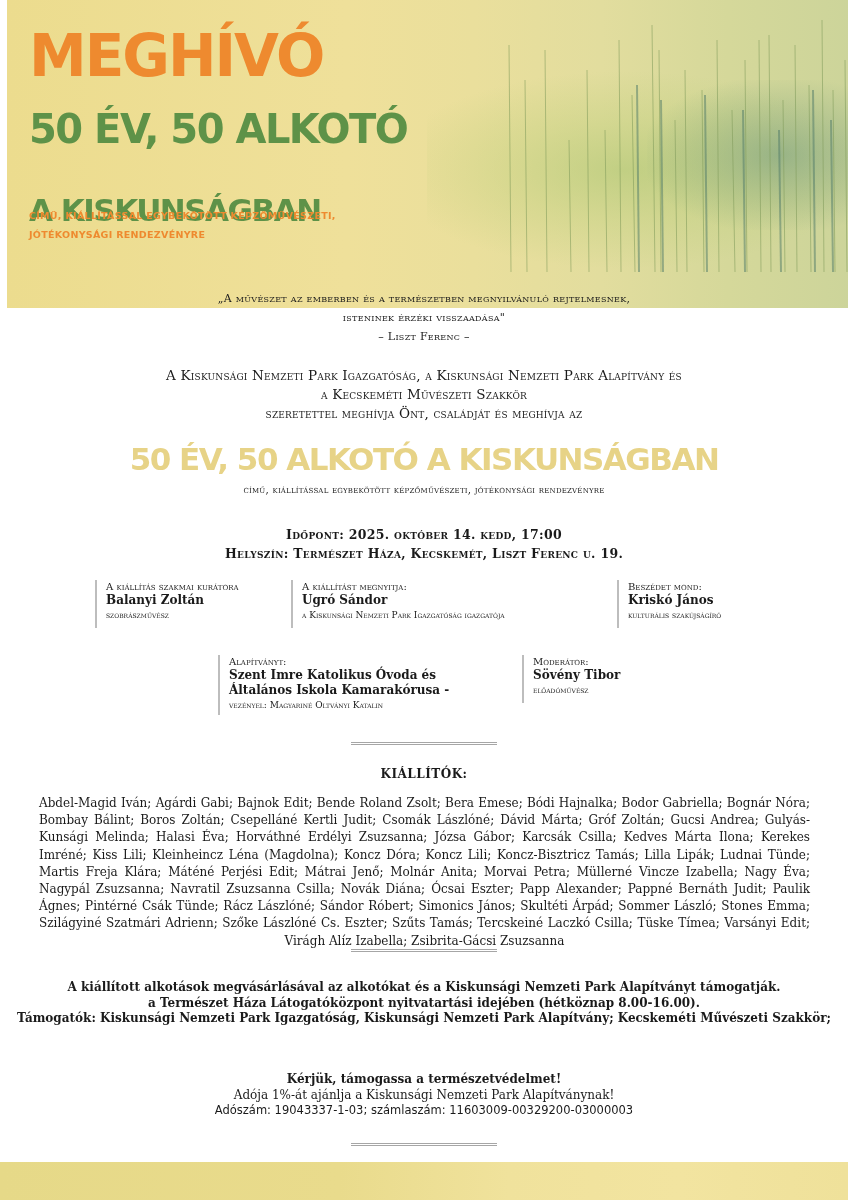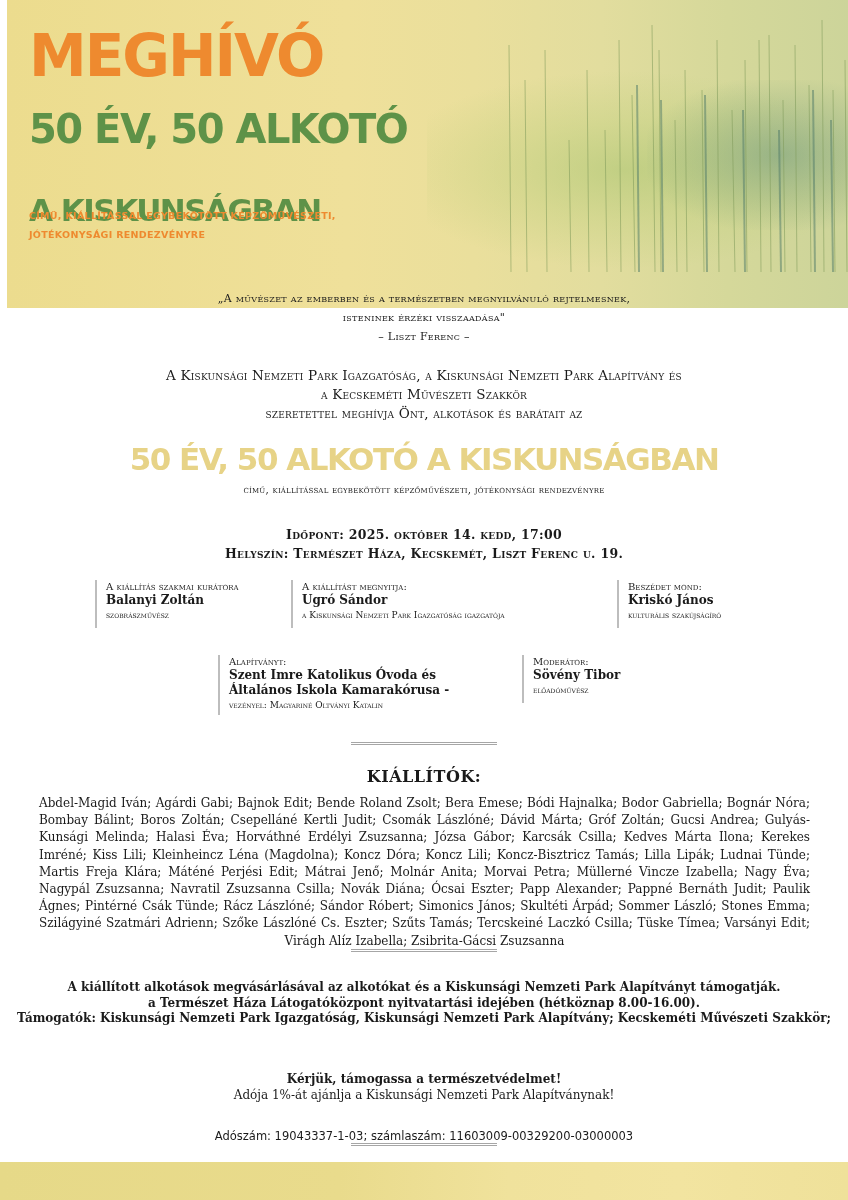--- a/index.html
+++ b/index.html
@@ -58,31 +58,31 @@
   .role { position: absolute; border-left: 2px solid #bdbdbd; padding-left: 9px; }
   .role .r-label { font-size: 10px; line-height: 13px; }
   .role .r-name { font-size: 12px; font-weight: bold; line-height: 15px; }
   .role .r-desc { font-size: 9px; line-height: 14px; }
 
   .divider {
     position: absolute; left: 351px; width: 146px; height: 3px;
     border-top: 1px solid #a6a6a6; border-bottom: 1px solid #a6a6a6;
   }
 
-  .exh-title { top: 767px; font-size: 16px; font-weight: bold; letter-spacing: 0.5px; }
+  .exh-title { top: 767px; font-size: 12px; font-weight: bold; letter-spacing: 0.5px; }
   .exh-list {
     position: absolute; left: 39px; width: 771px; top: 795px;
     font-size: 12px; line-height: 17.2px; text-align: justify; text-align-last: center;
   }
 
   .info { top: 980px; font-size: 12px; line-height: 15.5px; }
   .info .b { font-weight: bold; }
   .support { top: 1072px; font-size: 12px; line-height: 15.5px; }
   .support .b { font-weight: bold; }
-  .support .sans { font-family: "DejaVu Sans", sans-serif; font-size: 11.5px; margin-top: 26px; }
+  .support .sans { font-family: "DejaVu Sans", sans-serif; font-size: 11.5px; }
 
   .footer {
     position: absolute; left: 0; top: 1162px; width: 848px; height: 38px;
     background: linear-gradient(90deg, #e6d988 0%, #e9db8c 40%, #f0e29c 60%, #f2e4a0 80%, #efe19a 100%);
   }
 </style>
 </head>
 <body>
 
 <div class="banner">
@@ -136,21 +136,21 @@
 
 <div class="center quote smallcaps">
   <div>„A művészet az emberben és a természetben megnyilvánuló rejtelmesnek,</div>
   <div>isteninek érzéki visszaadása"</div>
   <div>– Liszt Ferenc –</div>
 </div>
 
 <div class="center orgs smallcaps">
   <div>A Kiskunsági Nemzeti Park Igazgatóság, a Kiskunsági Nemzeti Park Alapítvány és</div>
   <div>a Kecskeméti Művészeti Szakkör</div>
-  <div>szeretettel meghívja Önt, alkotások és barátait az</div>
+  <div>szeretettel meghívja Önt, családját és meghívja az</div>
 </div>
 <div class="center big-title">50 ÉV, 50 ALKOTÓ A KISKUNSÁGBAN</div>
 <div class="center big-desc smallcaps">című, kiállítással egybekötött képzőművészeti, jótékonysági rendezvényre</div>
 
 <div class="center when smallcaps">
   <div>Időpont: 2025. október 14. kedd, 17:00</div>
   <div>Helyszín: Természet Háza, Kecskemét, Liszt Ferenc u. 19.</div>
 </div>
 
 <div class="role" style="left:95px; top:580px; height:48px;">

